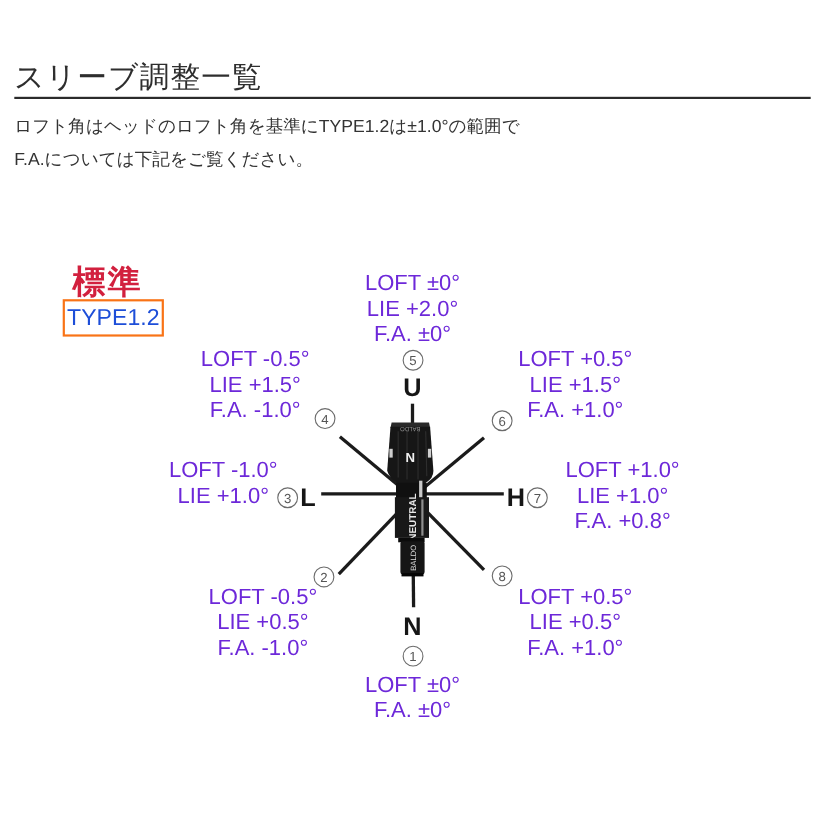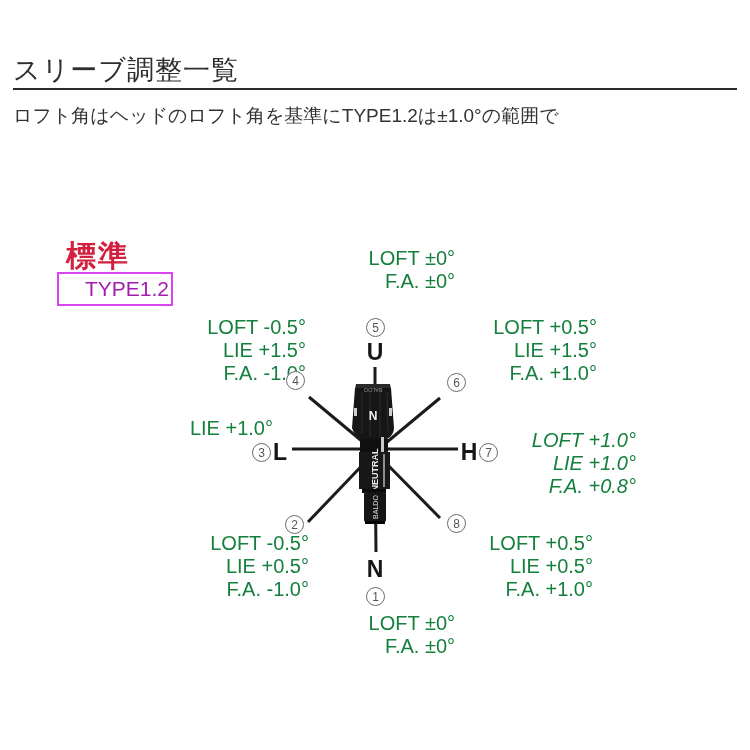--- a/index.html
+++ b/index.html
@@ -8,49 +8,49 @@
     font-family:"Liberation Sans","DejaVu Sans",sans-serif;color:#333;
   }
   
   .page-title{
     position:absolute;left:13px;top:52px;font-size:27px;letter-spacing:1px;color:#2e2e2e;
   }
   .title-rule{
     position:absolute;left:13px;top:88px;width:724px;height:2px;background:#2b2b2b;
   }
   .intro{
-    position:absolute;left:13px;top:101px;width:660px;font-size:19px;line-height:30px;color:#333;
+    position:absolute;left:13px;top:101px;width:660px;font-size:16px;line-height:30px;color:#333;
   }
   
   .standard-label{
     position:absolute;left:66px;top:236px;font-size:30px;font-weight:bold;color:#d2203e;letter-spacing:2px;
   }
   .type-badge{
-    position:absolute;left:57px;top:272px;width:88px;height:30px;border:2px solid #d946ef;
-    display:flex;align-items:center;justify-content:center;font-size:21px;color:#a21caf;background:#fff;padding-left:24px;
+    position:absolute;left:57px;top:272px;width:88px;height:30px;border:2px solid #f97316;
+    display:flex;align-items:center;justify-content:center;font-size:21px;color:#1d4ed8;background:#fff;
   }
   
   .diagram-svg{position:absolute;left:0;top:0;width:750px;height:750px;}
   .val-block{
-    position:absolute;text-align:right;font-size:20px;line-height:23px;color:#15803d;white-space:nowrap;
+    position:absolute;text-align:center;font-size:20px;line-height:23px;color:#6d28d9;white-space:nowrap;
   }
   .pos-letter{
     position:absolute;width:26px;text-align:center;font-size:23px;font-weight:bold;color:#161616;line-height:24px;
   }
   .num-badge{
     position:absolute;width:19px;height:19px;border:1.5px solid #6b6b6b;border-radius:50%;
     box-sizing:border-box;display:flex;align-items:center;justify-content:center;
     font-size:12px;color:#555;background:#fff;line-height:1;
   }
   
   #blk-p5{left:295px;top:247px;width:160px;}
   #blk-p4{left:158px;top:316px;width:148px;}
   #blk-p6{left:449px;top:316px;width:148px;}
   #blk-p3{left:133px;top:417px;width:140px;}
-  #blk-p7{left:496px;top:429px;width:140px;font-style:italic;}
+  #blk-p7{left:496px;top:417px;width:140px;}
   #blk-p2{left:169px;top:532px;width:140px;}
   #blk-p8{left:453px;top:532px;width:140px;}
   #blk-p1{left:295px;top:612px;width:160px;}
   #num-p5{left:366px;top:318px;}
   #num-p4{left:286px;top:371px;}
   #num-p6{left:447px;top:373px;}
   #num-p3{left:252px;top:443px;}
   #num-p7{left:479px;top:443px;}
   #num-p2{left:285px;top:515px;}
   #num-p8{left:447px;top:514px;}
@@ -62,20 +62,21 @@
 </style>
 </head>
 <body>
 
 <div class="canvas">
 
   <div class="page-title">スリーブ調整一覧</div>
   <div class="title-rule"></div>
   <div class="intro">
     <div>ロフト角はヘッドのロフト角を基準にTYPE1.2は±1.0°の範囲で</div>
+    <div>F.A.については下記をご覧ください。</div>
   </div>
 
   <div class="standard-label">標準</div>
   <div class="type-badge">TYPE1.2</div>
 
   <svg class="diagram-svg" viewBox="0 0 750 750">
     <g stroke="#1b1b1b" stroke-width="3">
       <line x1="375" y1="452" x2="375" y2="367"></line>
       <line x1="375" y1="452" x2="309" y2="397"></line>
       <line x1="375" y1="452" x2="440" y2="398"></line>
@@ -109,40 +110,42 @@
 
       <rect x="362" y="489" width="24" height="4" fill="#0b0b0b"></rect>
       <rect x="364" y="492" width="22" height="30" rx="2" fill="#151515"></rect>
       <text x="375" y="510" transform="rotate(-90 375 507)" text-anchor="middle" font-size="7" fill="#dddddd" font-family="Liberation Sans, sans-serif">BALDO</text>
       <rect x="365" y="521" width="20" height="3" fill="#050505"></rect>
     </g>
   </svg>
 
   <div class="val-block" id="blk-p5">
     <div>LOFT ±0°</div>
+    <div>LIE +2.0°</div>
     <div>F.A. ±0°</div>
   </div>
   <div class="num-badge" id="num-p5">5</div>
   <div class="pos-letter" id="ltr-p5">U</div>
 
   <div class="val-block" id="blk-p4">
     <div>LOFT -0.5°</div>
     <div>LIE +1.5°</div>
     <div>F.A. -1.0°</div>
   </div>
   <div class="num-badge" id="num-p4">4</div>
 
   <div class="val-block" id="blk-p6">
     <div>LOFT +0.5°</div>
     <div>LIE +1.5°</div>
     <div>F.A. +1.0°</div>
   </div>
   <div class="num-badge" id="num-p6">6</div>
 
   <div class="val-block" id="blk-p3">
+    <div>LOFT -1.0°</div>
     <div>LIE +1.0°</div>
   </div>
   <div class="num-badge" id="num-p3">3</div>
   <div class="pos-letter" id="ltr-p3">L</div>
 
   <div class="val-block" id="blk-p7">
     <div>LOFT +1.0°</div>
     <div>LIE +1.0°</div>
     <div>F.A. +0.8°</div>
   </div>

